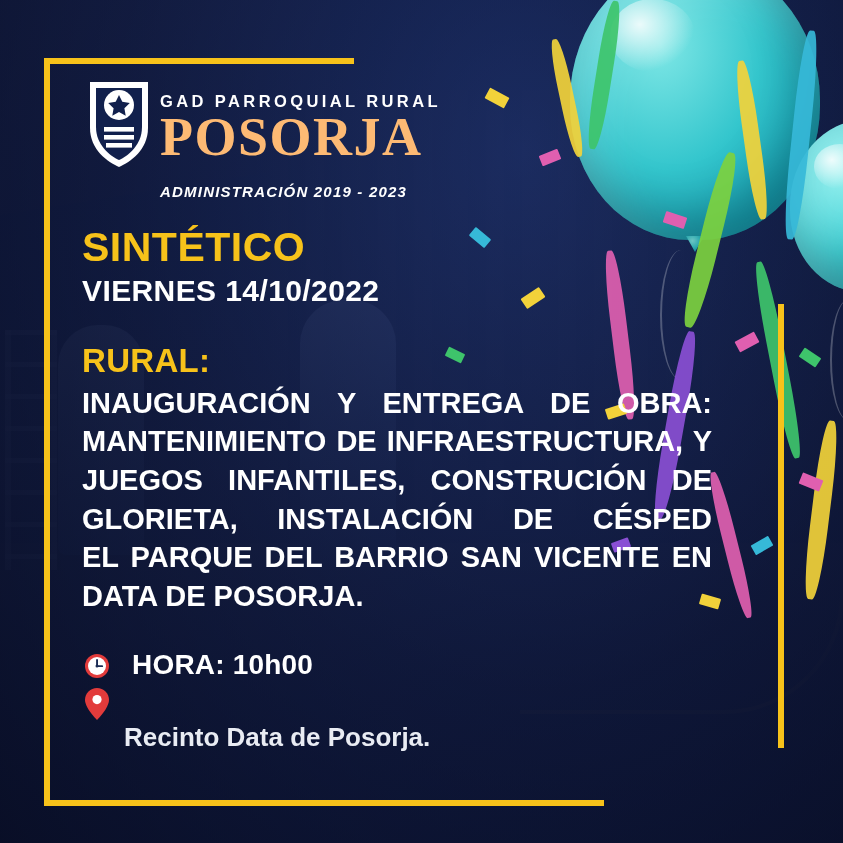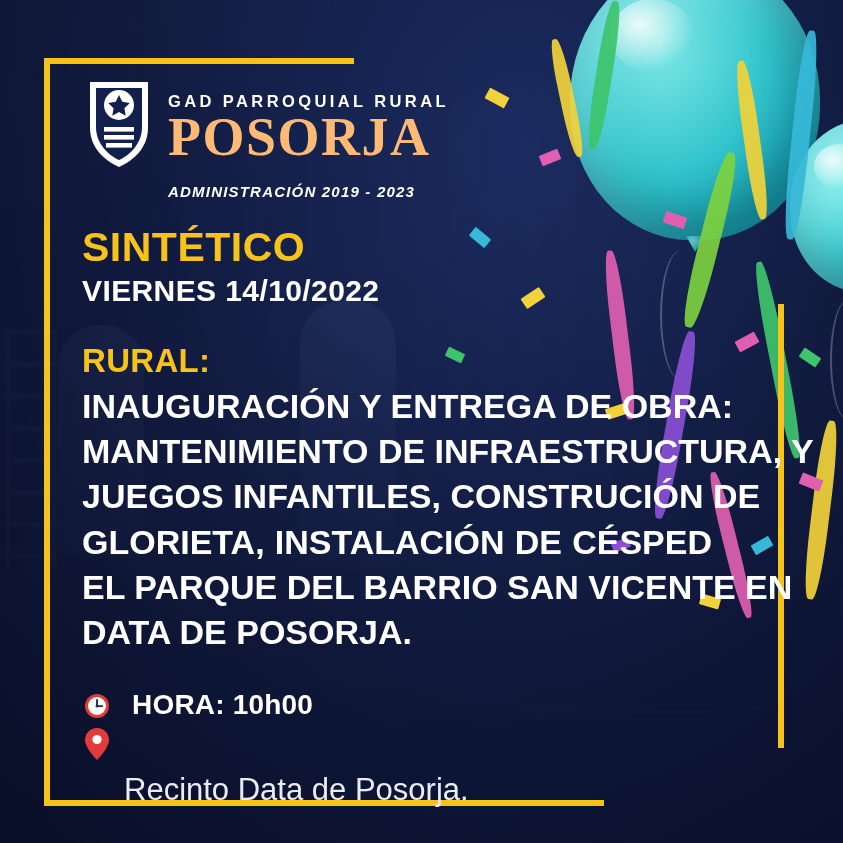--- a/index.html
+++ b/index.html
@@ -180,21 +180,21 @@
     position: absolute;
     left: 82px;
     top: 78px;
     width: 660px;
   }
 
   
   #logo-row {
     display: flex;
     align-items: flex-start;
-    gap: 12px;
+    gap: 4px;
     margin-bottom: 26px;
   }
   #crest {
     position: relative;
     width: 74px;
     height: 92px;
     flex: 0 0 auto;
   }
   #crest svg { display: block; }
   #logo-text { padding-top: 14px; }
@@ -242,21 +242,21 @@
   
   #tema-label {
     color: #f7c21a;
     font-size: 33px;
     font-weight: bold;
     margin-top: 34px;
     letter-spacing: .3px;
   }
   #tema-body {
     color: #ffffff;
-    font-size: 34px;
+    font-size: 29px;
     font-weight: bold;
     line-height: 1.33;
     text-align: justify;
     margin-top: 4px;
     width: 630px;
   }
   #tema-body .line {
     display: block;
     text-align: justify;
     text-align-last: justify;
@@ -283,24 +283,24 @@
     justify-content: center;
   }
   .detail-text {
     color: #ffffff;
     font-size: 28px;
     font-weight: bold;
     letter-spacing: .2px;
   }
   #venue-note {
     color: #e9ecf3;
-    font-size: 31px;
-    font-weight: normal;
+    font-size: 26px;
+    font-weight: bold;
     margin-left: 42px;
-    margin-top: 11px;
+    margin-top: 1px;
   }
 </style>
 </head>
 <body>
 
 <div id="poster">
 
   <div class="bg-photo">
     <div class="roof"></div>
     <div class="wall"></div>

